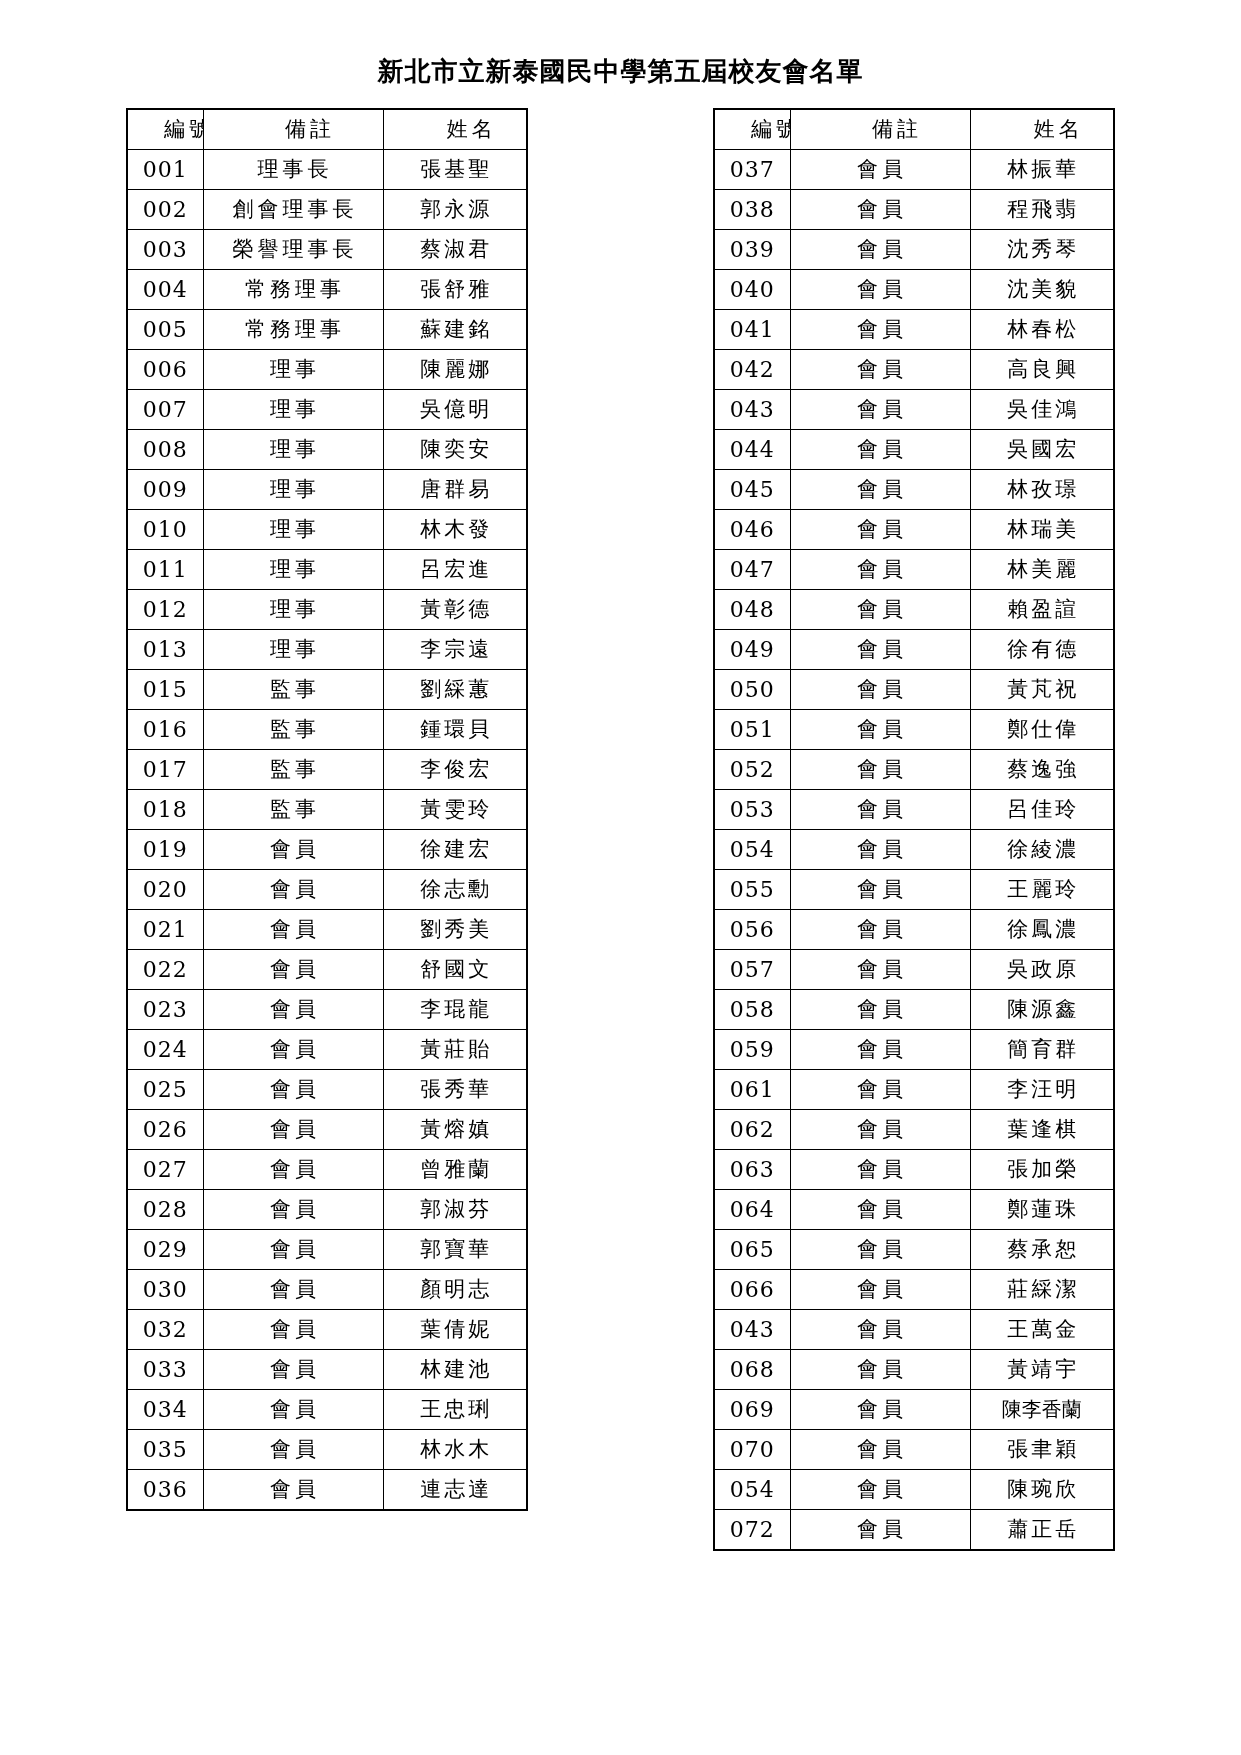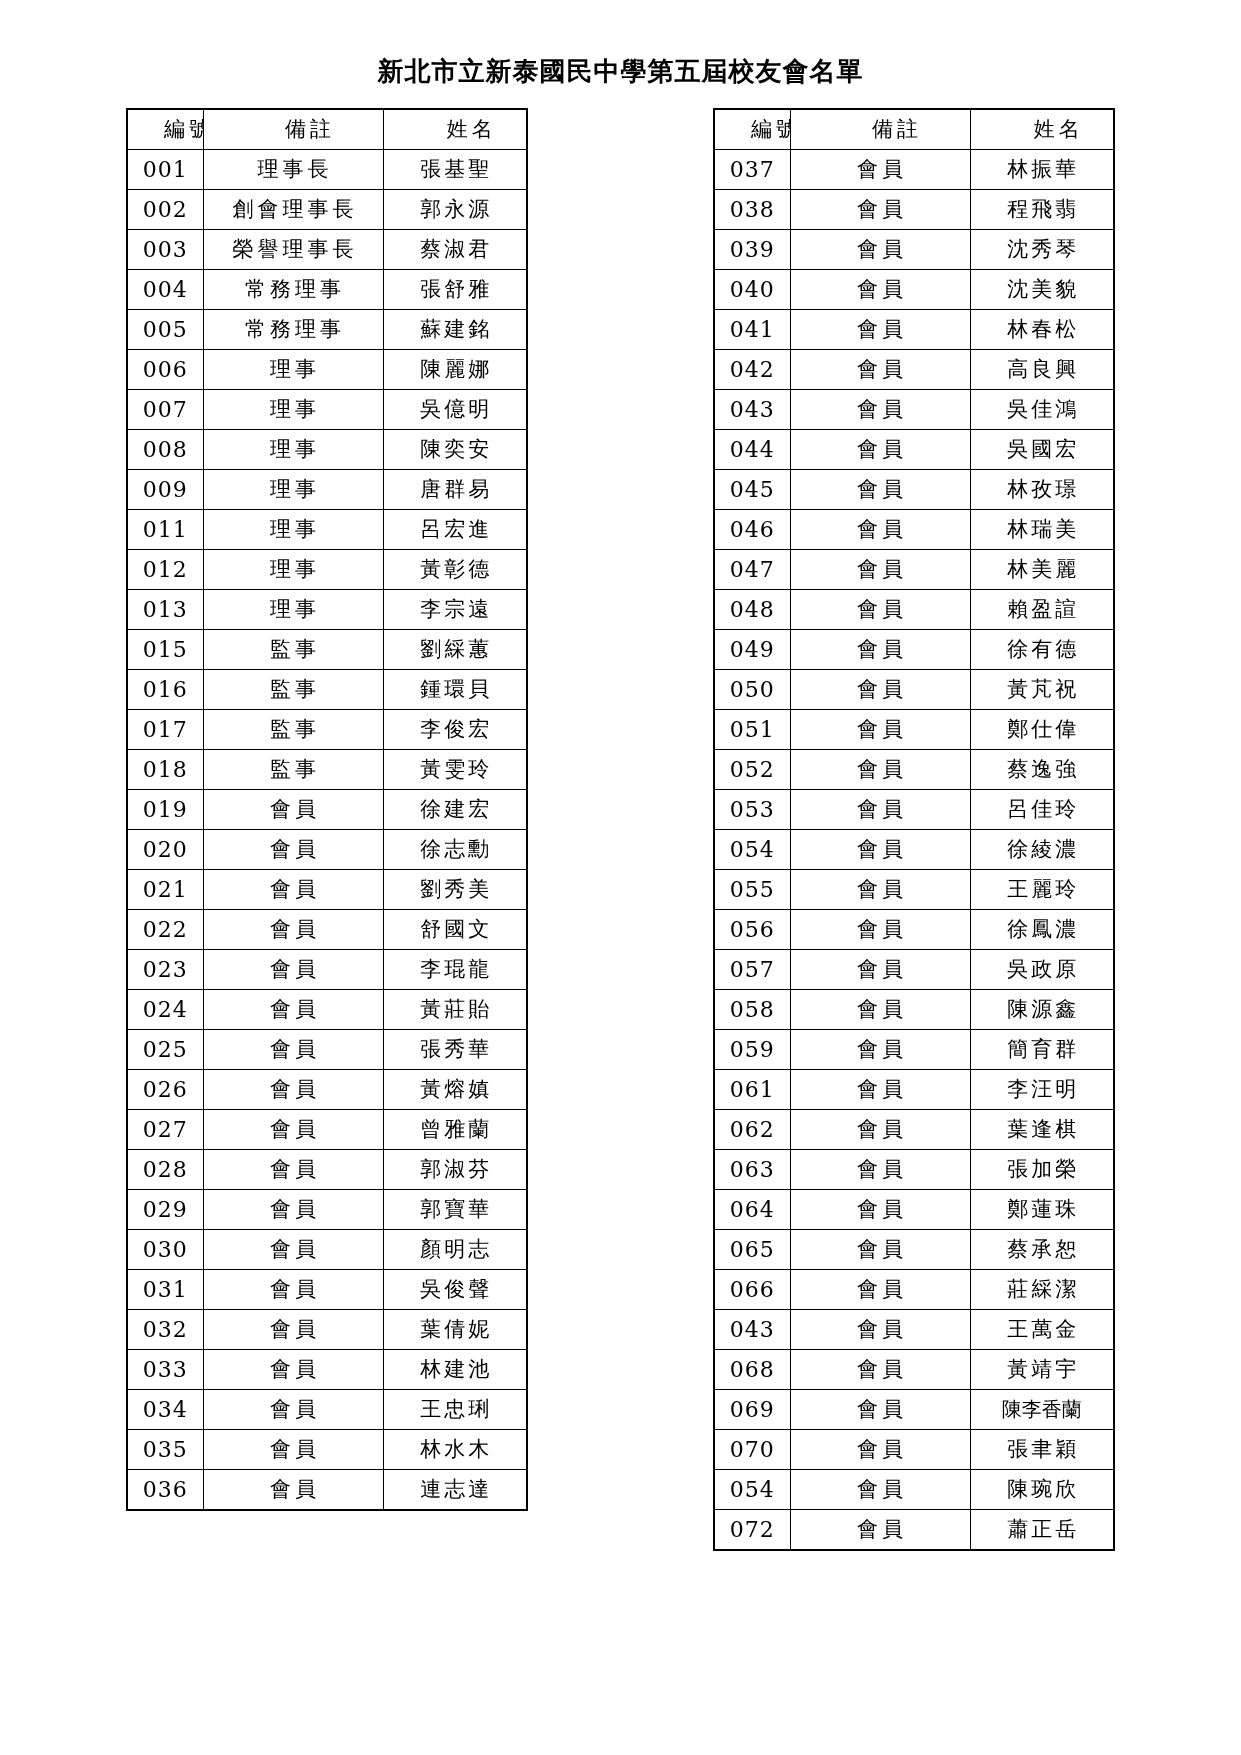--- a/index.html
+++ b/index.html
@@ -154,20 +154,25 @@
             <td class="id-cell">008</td>
             <td class="note-cell">理事</td>
             <td class="name-cell">陳奕安</td>
           </tr>
           <tr>
             <td class="id-cell">009</td>
             <td class="note-cell">理事</td>
             <td class="name-cell">唐群易</td>
           </tr>
           <tr>
+            <td class="id-cell">010</td>
+            <td class="note-cell">理事</td>
+            <td class="name-cell">林木發</td>
+          </tr>
+          <tr>
             <td class="id-cell">011</td>
             <td class="note-cell">理事</td>
             <td class="name-cell">呂宏進</td>
           </tr>
           <tr>
             <td class="id-cell">012</td>
             <td class="note-cell">理事</td>
             <td class="name-cell">黃彰德</td>
           </tr>
           <tr>
@@ -247,25 +252,20 @@
           </tr>
           <tr>
             <td class="id-cell">029</td>
             <td class="note-cell">會員</td>
             <td class="name-cell">郭寶華</td>
           </tr>
           <tr>
             <td class="id-cell">030</td>
             <td class="note-cell">會員</td>
             <td class="name-cell">顏明志</td>
-          </tr>
-          <tr>
-            <td class="id-cell">031</td>
-            <td class="note-cell">會員</td>
-            <td class="name-cell">吳俊聲</td>
           </tr>
           <tr>
             <td class="id-cell">032</td>
             <td class="note-cell">會員</td>
             <td class="name-cell">葉倩妮</td>
           </tr>
           <tr>
             <td class="id-cell">033</td>
             <td class="note-cell">會員</td>
             <td class="name-cell">林建池</td>

